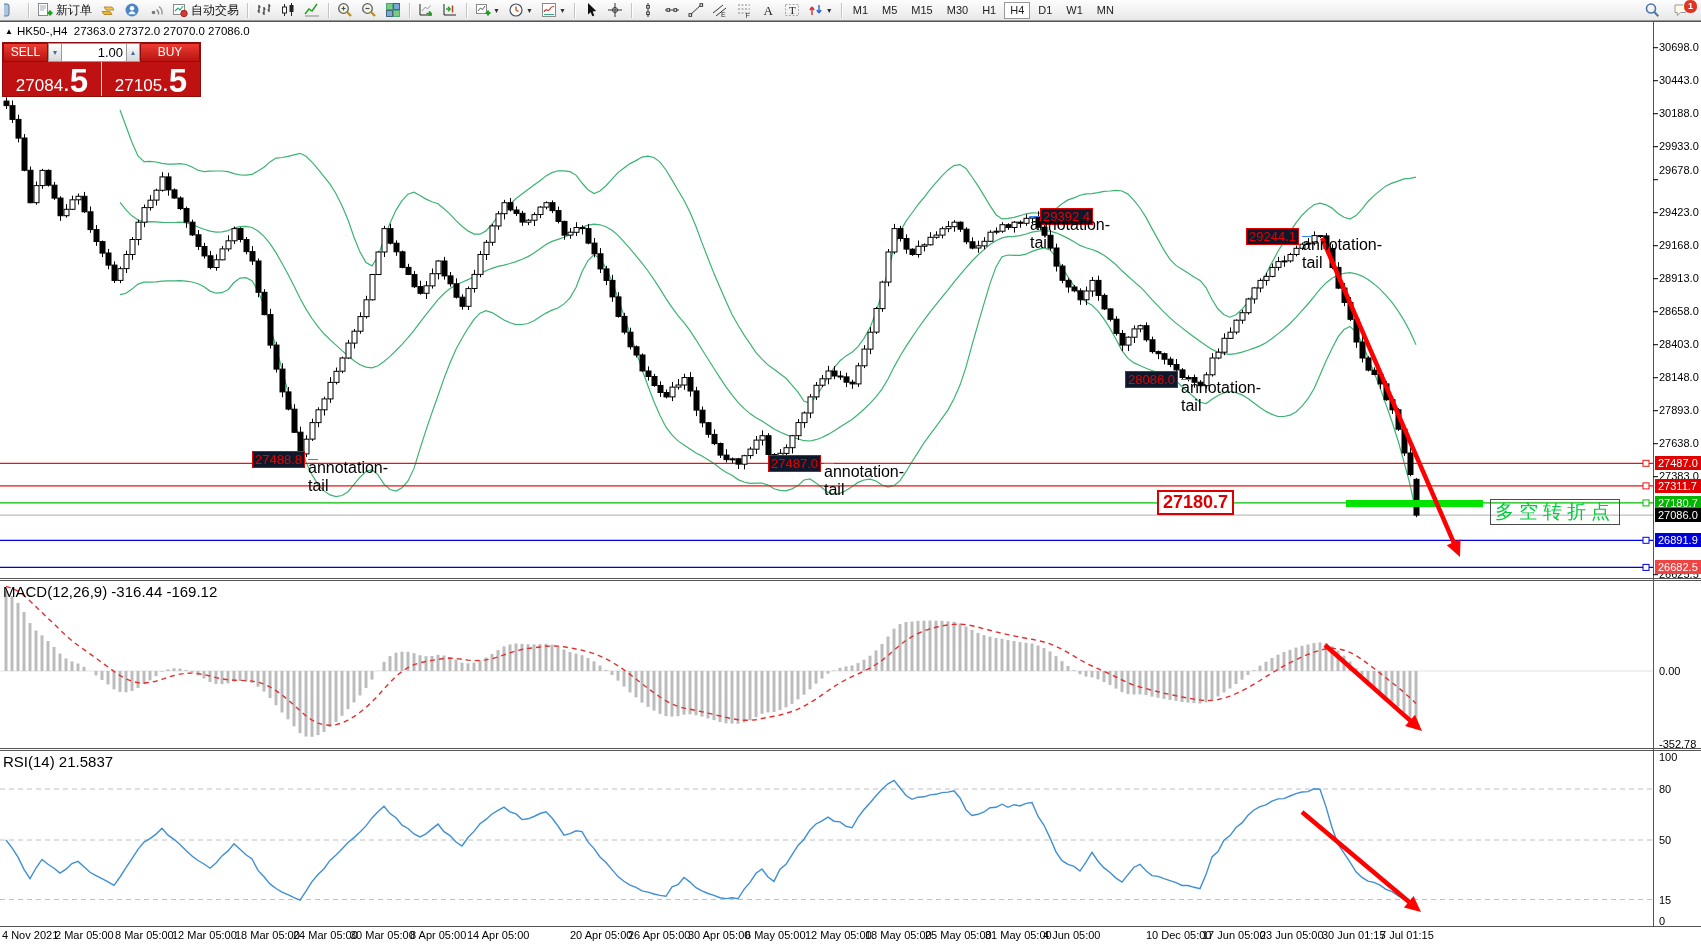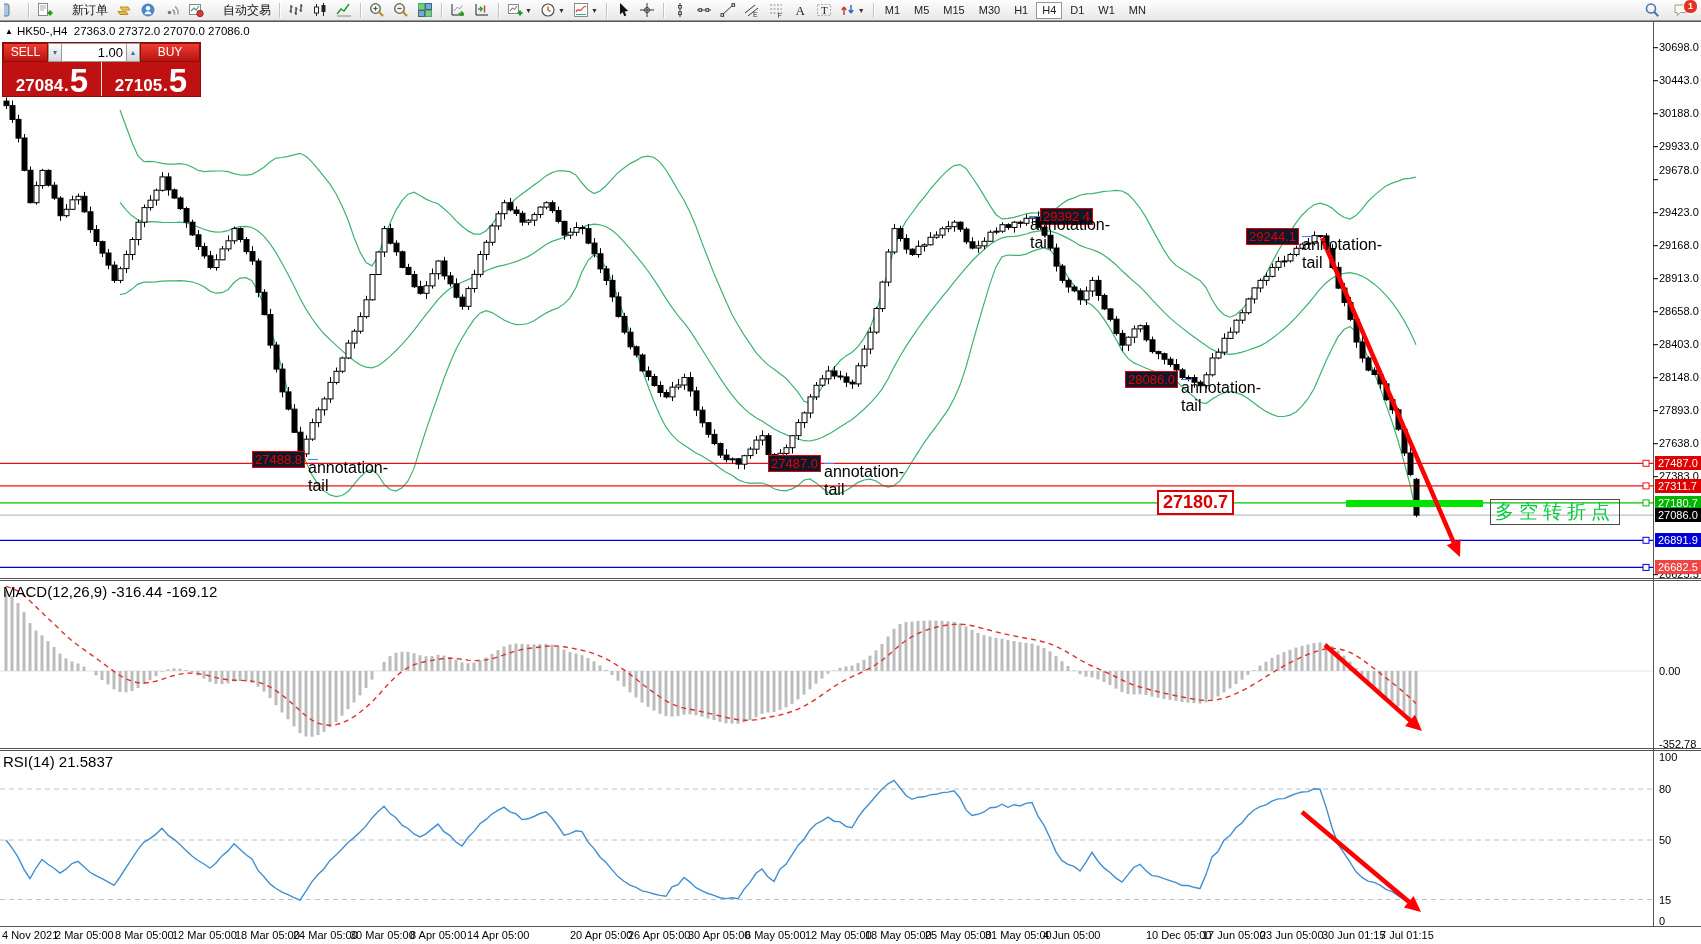--- a/index.html
+++ b/index.html
@@ -4,21 +4,21 @@
 <style>
   html,body{margin:0;padding:0;background:#fff}
   body{width:1701px;height:944px;overflow:hidden;position:relative;
        font-family:"Liberation Sans","DejaVu Sans",sans-serif;}
   
   #toolbar{position:absolute;left:0;top:0;width:1701px;height:21px;box-sizing:border-box;
     background:linear-gradient(#fdfdfd,#e8e8e8);border-bottom:1px solid #979797;
     display:flex;align-items:center;z-index:10;}
   .tbtn{display:flex;align-items:center;height:19px;padding:0 2px;margin:0 1px;border:1px solid transparent;cursor:default}
   .tbtn svg{width:16px;height:16px;display:block}
-  .tbtn .lbl{font-size:12px;margin-left:19px;color:#111;white-space:nowrap}
+  .tbtn .lbl{font-size:12px;margin-left:3px;color:#111;white-space:nowrap}
   .caret{font-size:7px;color:#333;margin-left:2px}
   .tsep{width:1px;height:15px;background:#c4c4c4;margin:0 4px;box-shadow:1px 0 0 #fff}
   .tf{font-size:11px;color:#222;padding:1px 5px;margin:0 1px;border:1px solid transparent;line-height:13px}
   .tf.active{background:#fff;border:1px solid #999}
   #tb-right{margin-left:auto;display:flex;align-items:center;padding-right:8px}
   #chat-wrap{position:relative;margin-left:6px}
   .nbadge{position:absolute;top:-2px;right:-7px;width:13px;height:13px;border-radius:7px;
     background:#e3321f;border:1px solid #fff;color:#fff;font-size:9px;font-weight:bold;
     text-align:center;line-height:12px}
   
@@ -31,21 +31,21 @@
   .tp-r1{display:flex;height:19px}
   .tp-sell,.tp-buy{background:linear-gradient(#ee3b32,#b81410);color:#fff;font-size:12px;
     border:1px solid #8e0d0d;line-height:17px;text-align:center;padding:0}
   .tp-sell{width:45px}.tp-buy{width:58px;flex:1}
   .tp-spin{width:14px;background:linear-gradient(#fefefe,#d8d8d8);border:1px solid #999;
     color:#3a6ea5;font-size:8px;padding:0;line-height:8px}
   .tp-vol{width:58px;border:1px solid #999;border-left:none;border-right:none;
     text-align:right;font-size:13px;padding:0 3px;outline:none}
   .tp-prices{display:flex;height:34px;color:#fff;align-items:stretch}
   .tp-price{flex:1;display:flex;align-items:flex-end;justify-content:center;padding-bottom:2px}
-  .pmain{font-size:17px;font-weight:bold;line-height:1}
+  .pmain{font-size:17px;font-weight:normal;line-height:1}
   .pdot{font-size:17px;font-weight:bold;line-height:1;margin:0 1px}
   .pbig{font-size:33px;font-weight:bold;line-height:.82}
   .tp-div{width:1px;background:rgba(255,255,255,.85)}
   
   .ov-label{position:absolute;border:1px solid #e40000;color:#e40000;background:#0f172a;
     font-size:13px;line-height:15px;padding:0 2px;z-index:4;white-space:nowrap}
   .ov-tail{position:absolute;height:1px;background:#3b82f6;z-index:4}
   #biglabel{position:absolute;border:2px solid #dd0000;color:#dd0000;background:#fff;
     font-size:18px;font-weight:bold;line-height:21px;padding:0 4px;z-index:4}
   #cnnote{position:absolute;border:1px solid #4a4a4a;color:#00cc3a;font-size:19px;

